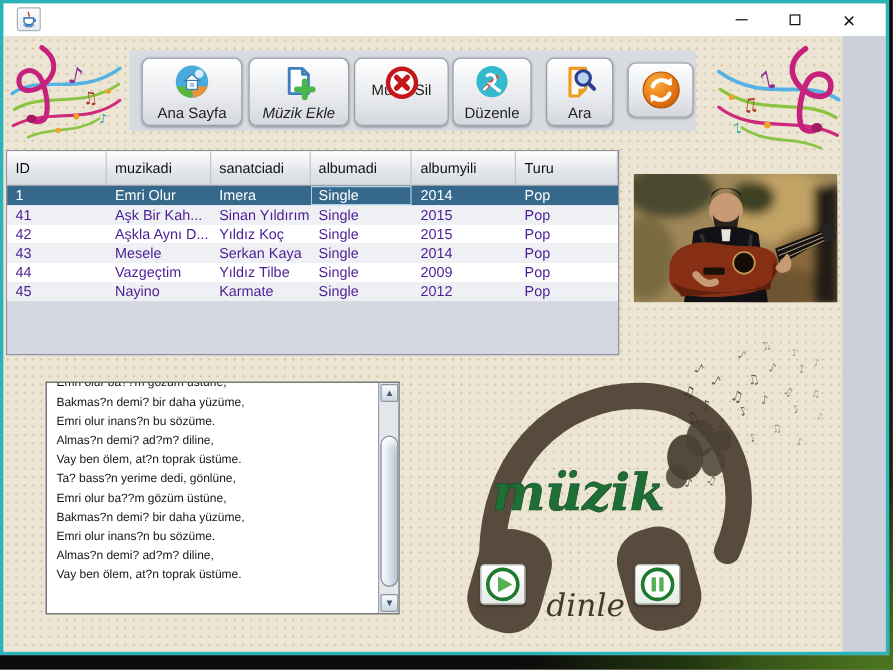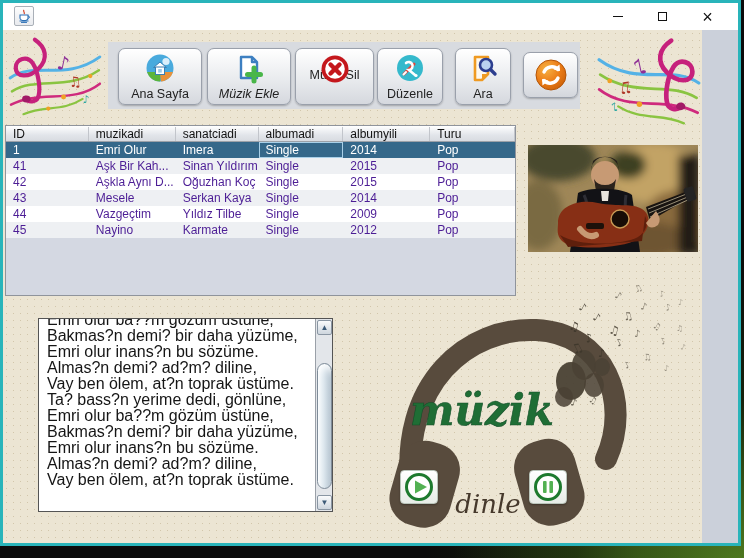--- a/index.html
+++ b/index.html
@@ -57,40 +57,40 @@
   .refresh-btn {
     position:absolute; left:523px; top:52px; width:55px; height:46px;
     background:linear-gradient(#ffffff,#e9ebee 55%,#d3d6dc);
     border:1px solid #9aa0ab; border-radius:7px;
     box-shadow:0 1px 2px rgba(0,0,0,.25);
     display:flex; align-items:center; justify-content:center; cursor:pointer;
   }
   
   .table-wrap { left:5px; top:125px; width:511px; height:171px;
     border:1px solid #8f949c; background:#d4d8e2; font-size:12px; }
-  .thead { display:flex; height:16px;
+  .thead { display:flex; height:29px;
     background:linear-gradient(#ffffff,#e2e5ea 60%,#d8dbe1);
-    border-bottom:1px solid #9ca1a8;align-items:flex-end; }
+    border-bottom:1px solid #9ca1a8; }
   .th { display:flex; align-items:center; padding-left:7px; color:#111;
     border-right:1px solid #c2c5cb; cursor:pointer; }
   .tr { display:flex; height:16px; background:#fff; cursor:pointer; }
   .tr.alt { background:#eef0f3; }
   .td { display:flex; align-items:center; padding-left:7px; color:#4c1d95;
     overflow:hidden; white-space:nowrap; }
   .tr.selected { background:#35688a; }
   .tr.selected .td { color:#ffffff; }
   .td.focused { box-shadow: inset 0 0 0 1px #a9d0e8; }
   .col0{width:83px}.col1{width:87px}.col2{width:83px}.col3{width:85px}.col4{width:87px}.col5{width:85px}
   
   .photo { left:528px; top:145px; width:170px; height:107px; overflow:hidden; }
   
   .lyrics-box { left:38px; top:318px; width:295px; height:194px;
     background:#ffffff; border:1px solid #545454; display:flex; overflow:hidden; }
   .lyrics-text { flex:1; padding:0 16px 0 8px; overflow:hidden;
-    font-size:16px; line-height:16px; color:#151515; }
+    font-size:10px; line-height:16px; color:#151515; }
   .lyrics-inner { margin-top:-7px; }
   .vscroll { width:17px; background:#e3e6ea; border-left:1px solid #9aa0a8; position:relative; }
   .scroll-arrow { position:absolute; left:1px; width:15px; height:15px;
     background:linear-gradient(#fafbfc,#ced6de); border:1px solid #8a96a3; border-radius:2px;
     display:flex; align-items:center; justify-content:center;
     font-size:8px; color:#3c5a77; cursor:pointer; }
   .scroll-up { top:1px; } .scroll-down { bottom:1px; }
   .scroll-thumb { position:absolute; left:1px; top:44px; width:15px; height:126px;
     background:linear-gradient(to right,#fbfdfe,#dde7ee 45%,#b4c3cf);
     border:1px solid #7f8c99; border-radius:8px; cursor:grab;
@@ -282,21 +282,21 @@
           <div class="td col0">41</div>
           <div class="td col1">Aşk Bir Kah...</div>
           <div class="td col2">Sinan Yıldırım</div>
           <div class="td col3">Single</div>
           <div class="td col4">2015</div>
           <div class="td col5">Pop</div>
         </div>
         <div class="tr">
           <div class="td col0">42</div>
           <div class="td col1">Aşkla Aynı D...</div>
-          <div class="td col2">Oğuzhan Koç</div>
+          <div class="td col2">Yıldız Koç</div>
           <div class="td col3">Single</div>
           <div class="td col4">2015</div>
           <div class="td col5">Pop</div>
         </div>
         <div class="tr alt">
           <div class="td col0">43</div>
           <div class="td col1">Mesele</div>
           <div class="td col2">Serkan Kaya</div>
           <div class="td col3">Single</div>
           <div class="td col4">2014</div>

